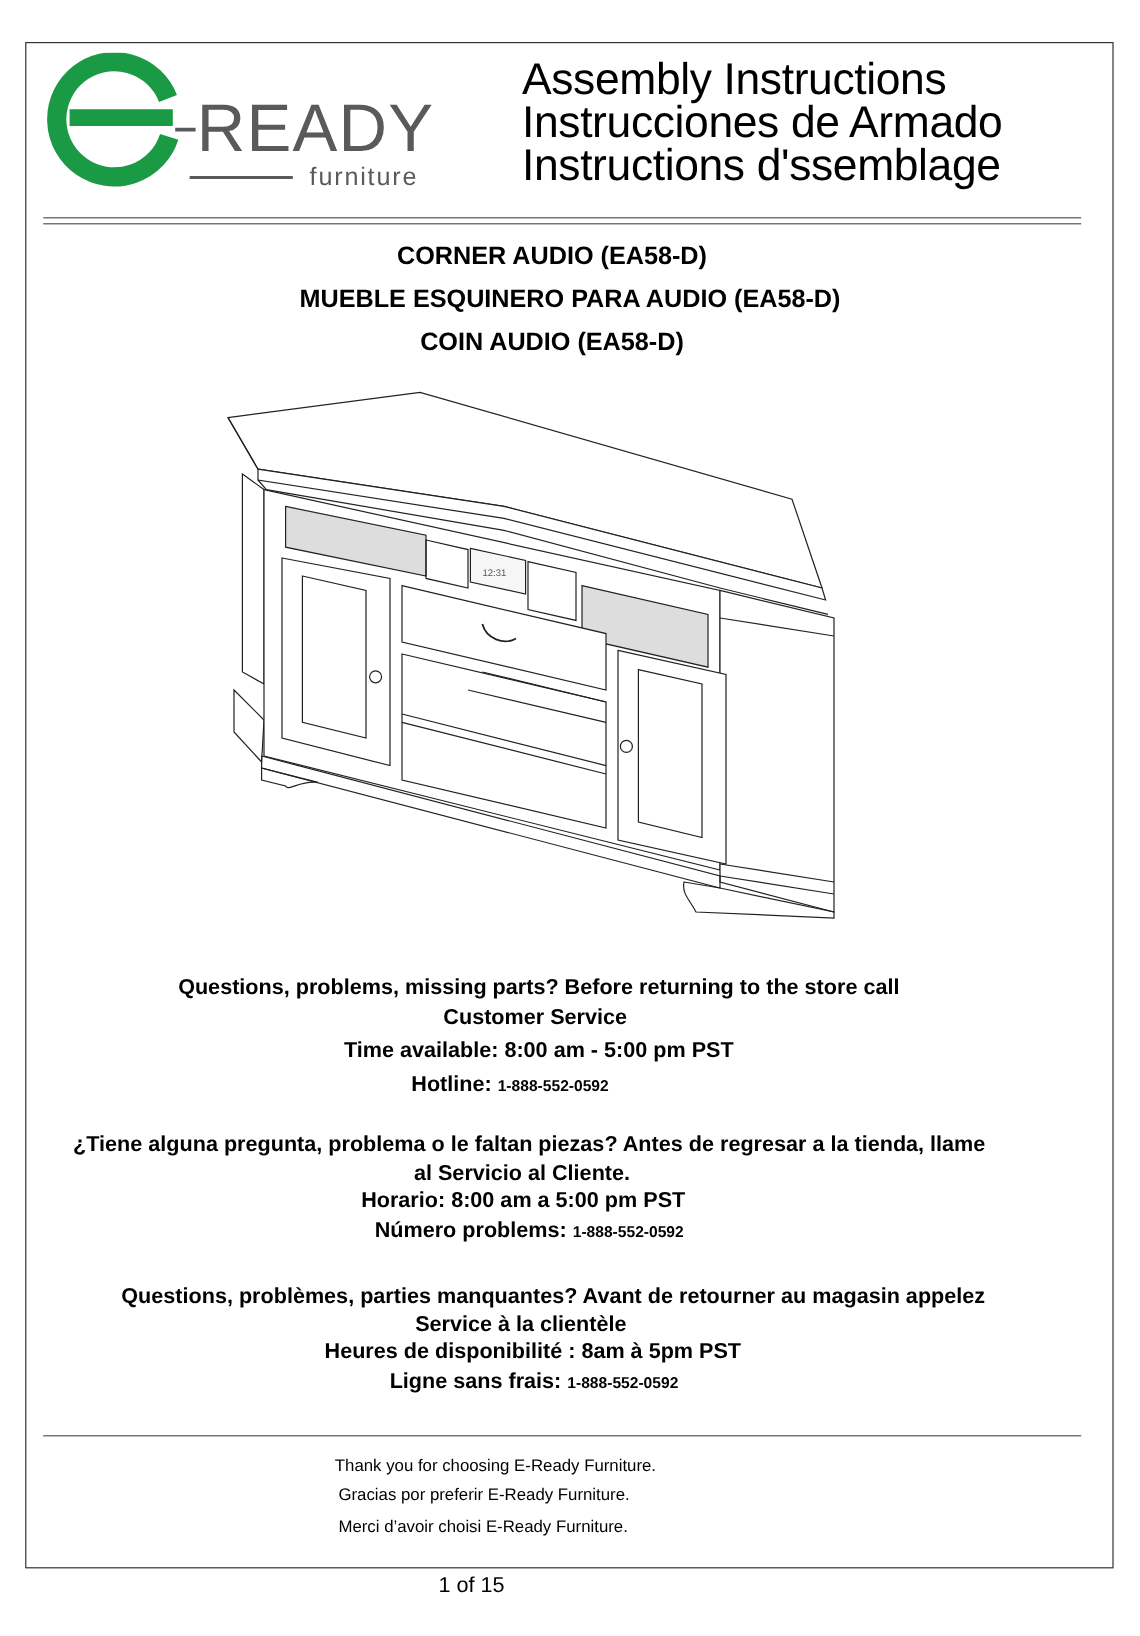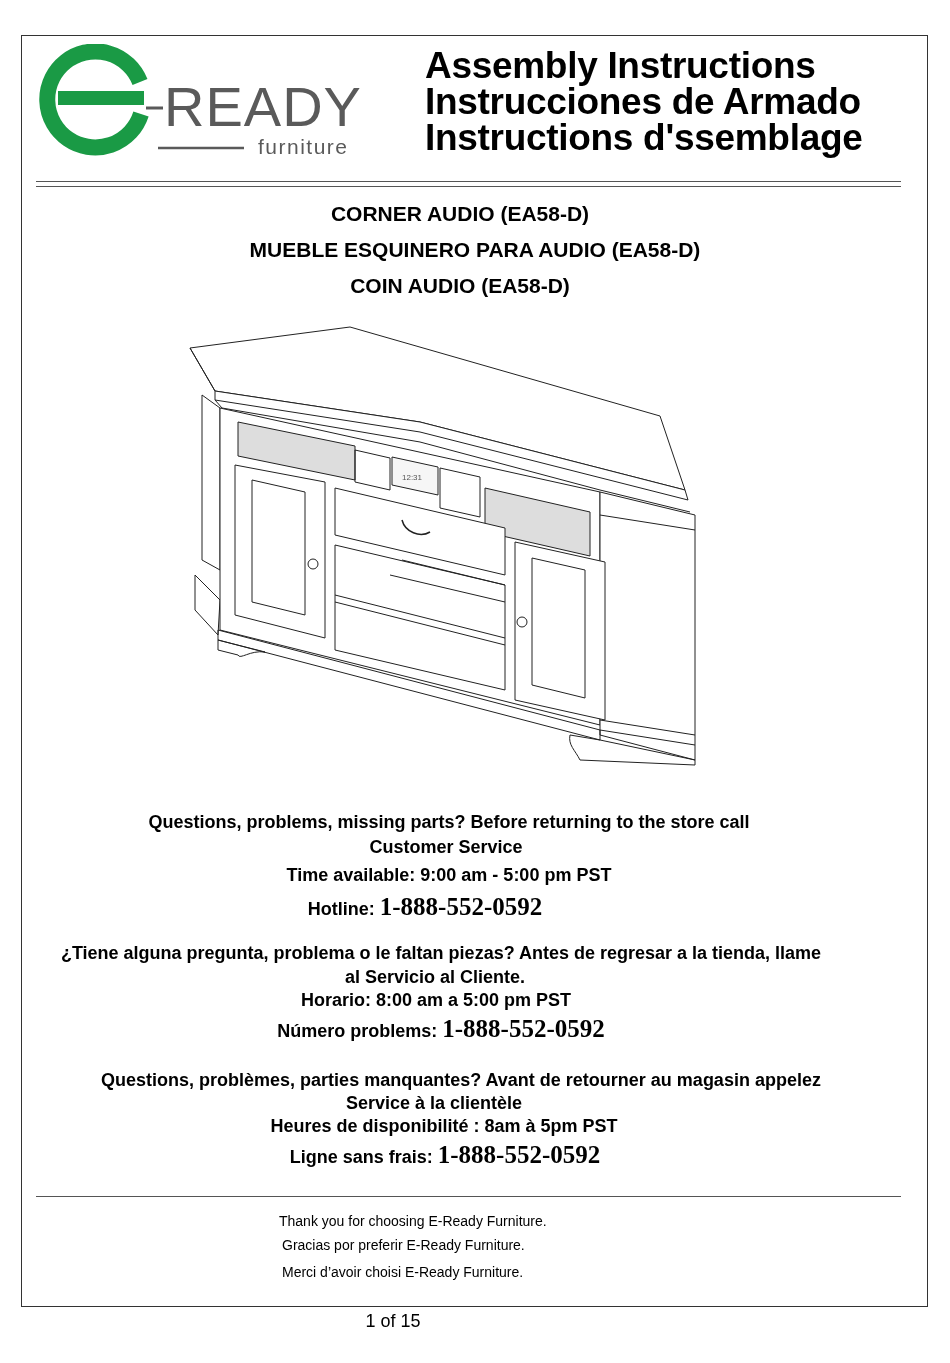--- a/index.html
+++ b/index.html
@@ -1,25 +1,25 @@
 <!DOCTYPE html>
 <html><head>
 <meta charset="utf-8">
 <style>
   html, body { margin:0; padding:0; background:#ffffff; }
   body { width:950px; height:1363px; position:relative; font-family:"Liberation Sans", sans-serif; color:#000; overflow:hidden; }
   .frame { position:absolute; left:21px; top:35px; width:907px; height:1272px; border:1.5px solid #333; box-sizing:border-box; }
   .logo { position:absolute; left:36px; top:44px; width:345px; height:118px; }
-  .title { position:absolute; left:425px; top:48px; font-weight:bold; font-size:37px; line-height:36px; letter-spacing:-0.3px; }
+  .title { position:absolute; left:435px; top:48px; font-weight:normal; font-size:37px; line-height:36px; letter-spacing:-0.3px; }
   .title div { white-space:nowrap; }
   .rule-double { position:absolute; left:36px; width:865px; height:0; border-top:1px solid #555; }
   .product { position:absolute; left:0; width:950px; text-align:center; font-weight:bold; font-size:21px; }
   .illus { position:absolute; left:180px; top:320px; width:540px; height:460px; }
   .info { position:absolute; left:0; width:898px; text-align:center; font-weight:bold; font-size:18px; white-space:nowrap; }
-  .phone { font-size:25px;font-family:Liberation Serif, serif; }
+  .phone { font-size:13px; }
   .thanks { position:absolute; font-size:14px; white-space:nowrap; }
   .rule { position:absolute; left:36px; width:865px; border-top:1.5px solid #555; }
   .pageno { position:absolute; left:0; width:786px; top:1311px; text-align:center; font-size:18px; }
 </style>
 </head>
 <body>
 
 <div class="frame"></div>
 
 <svg class="logo" viewBox="0 0 345 118">
@@ -85,21 +85,21 @@
   <path d="M352 238 L405 250 L405 378 L352 365 Z"></path>
   <circle cx="342" cy="302" r="5"></circle>
 
   <path d="M38 310 L420 410 L420 420 L38 320 Z"></path>
   <path d="M38 320 L85 332 C70 330 60 340 58 335 L38 330 Z"></path>
   <path d="M390 415 L420 420 L515 440 L515 445 L400 440 C395 430 388 425 390 415 Z"></path>
 </svg>
 
 <div class="info" style="top:812px">Questions, problems, missing parts? Before returning to the store call</div>
 <div class="info" style="top:837px;left:-3px">Customer Service</div>
-<div class="info" style="top:865px">Time available: 9:00 am - 5:00 pm PST</div>
+<div class="info" style="top:865px">Time available: 8:00 am - 5:00 pm PST</div>
 <div class="info" style="top:893px;left:-24px">
   <span>Hotline: </span><span class="phone">1-888-552-0592</span>
 </div>
 
 <div class="info" style="top:943px;left:-8px">¿Tiene alguna pregunta, problema o le faltan piezas? Antes de regresar a la tienda, llame</div>
 <div class="info" style="top:967px;left:-14px">al Servicio al Cliente.</div>
 <div class="info" style="top:990px;left:-13px">Horario: 8:00 am a 5:00 pm PST</div>
 <div class="info" style="top:1015px;left:-8px">
   <span>Número problems: </span><span class="phone">1-888-552-0592</span>
 </div>

